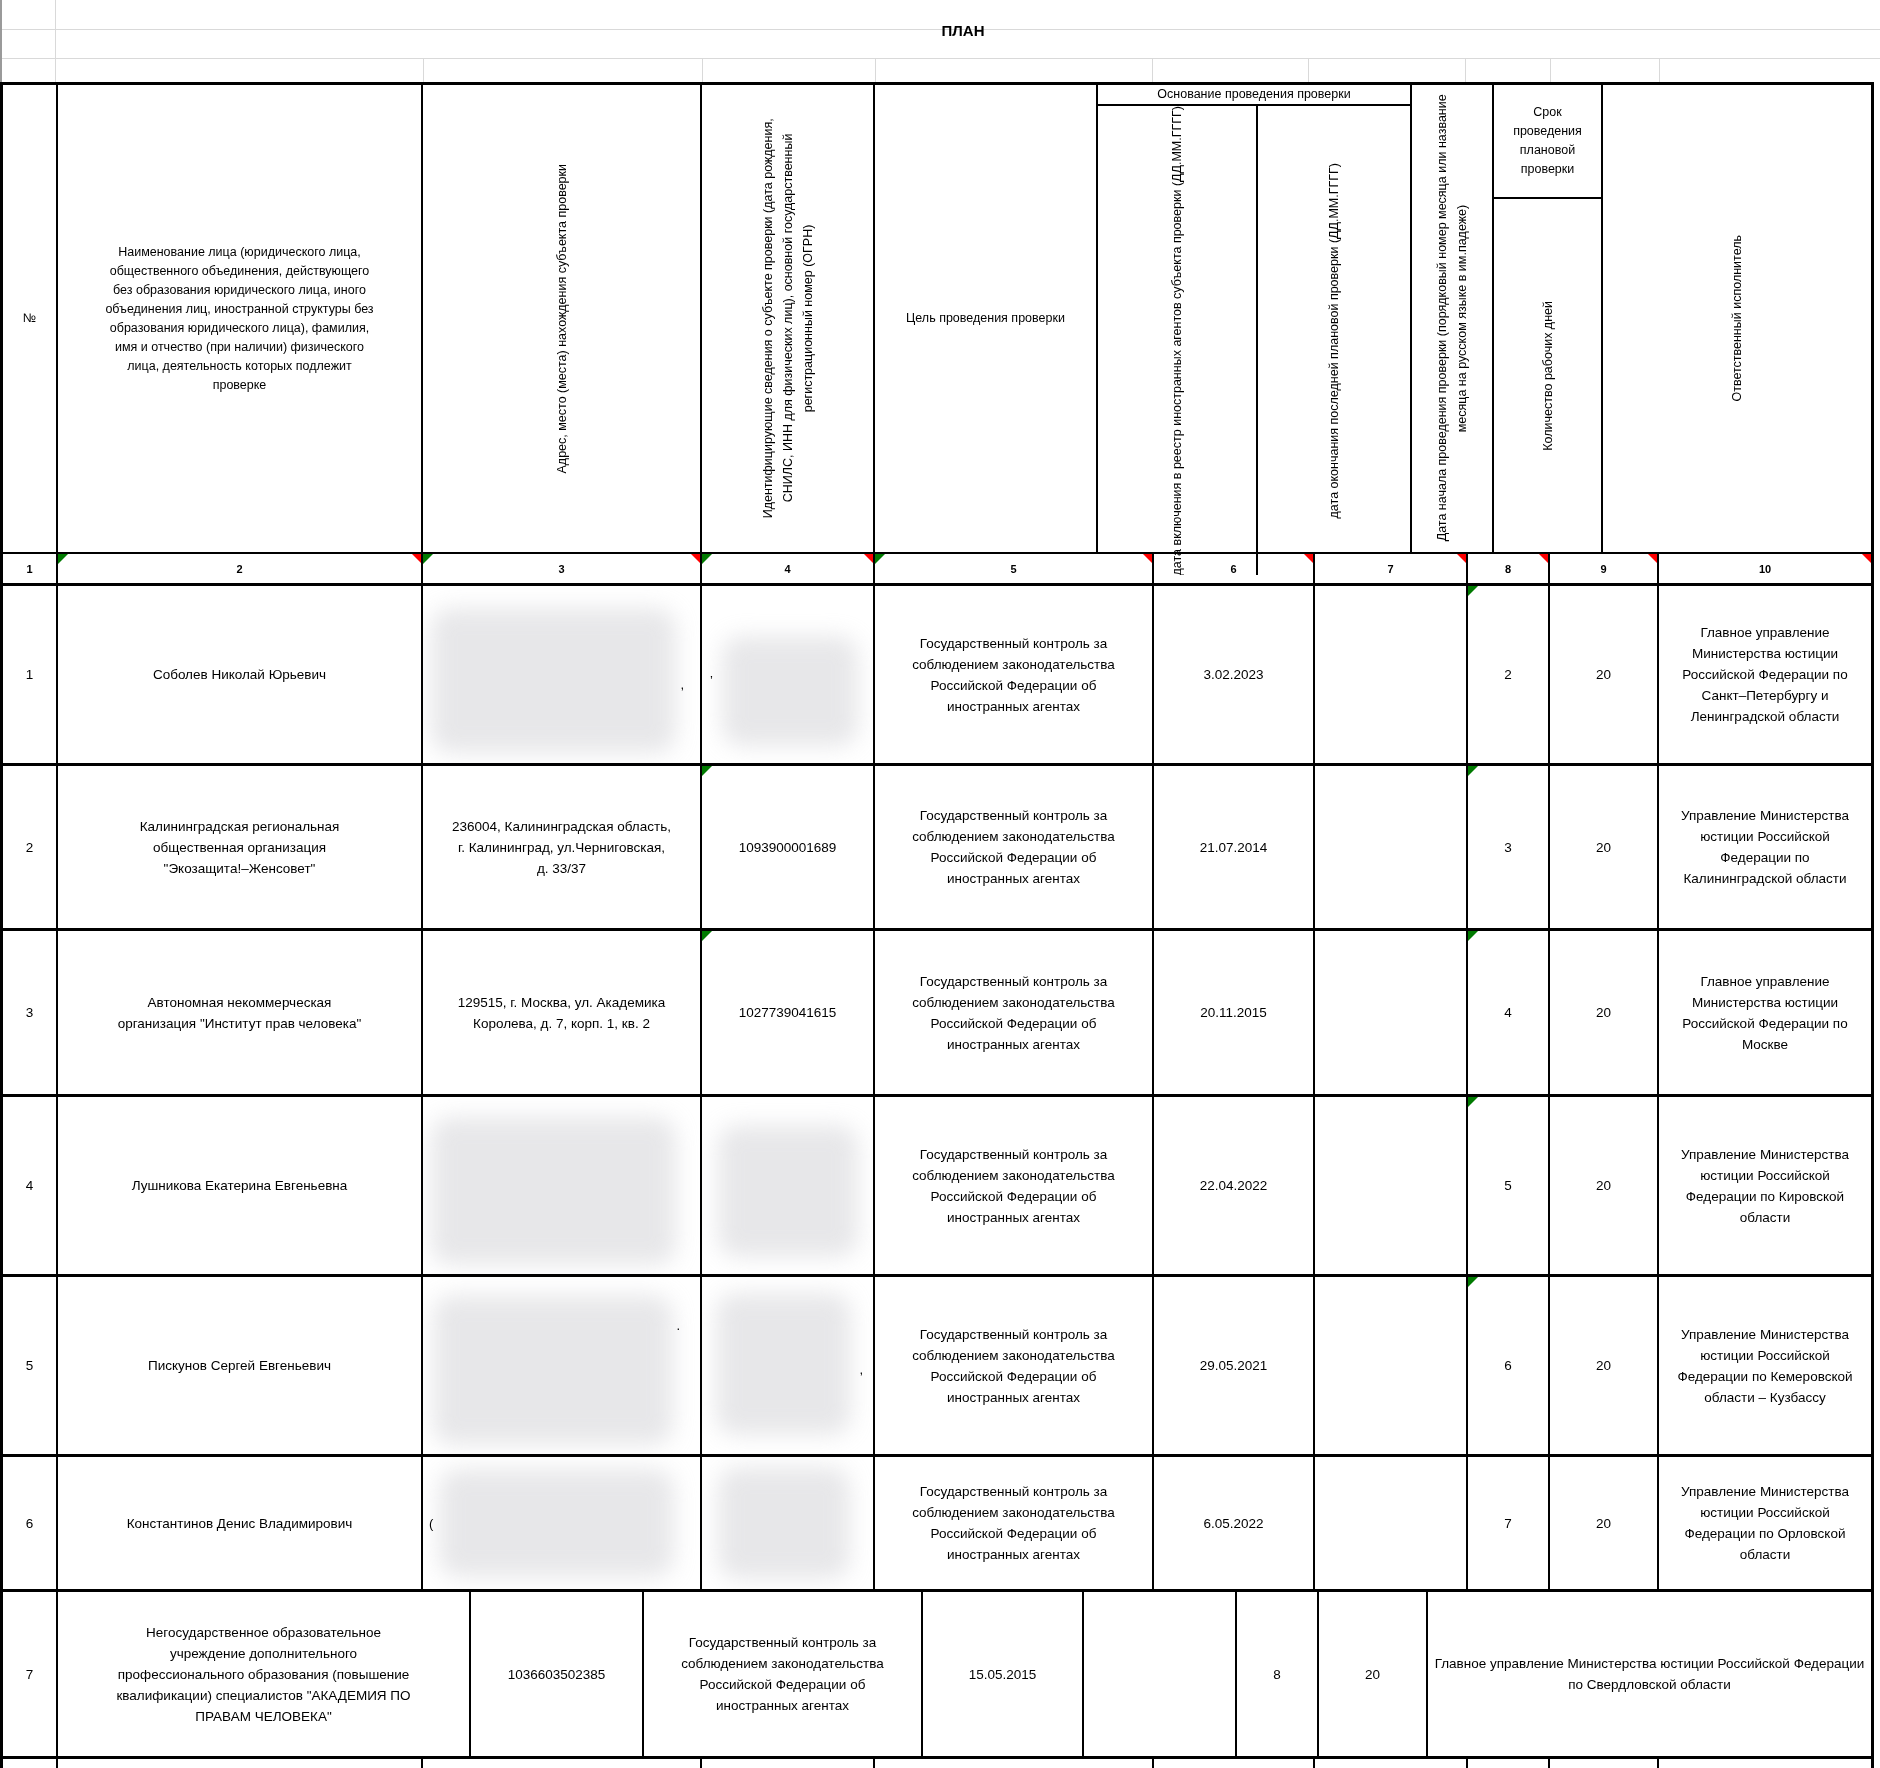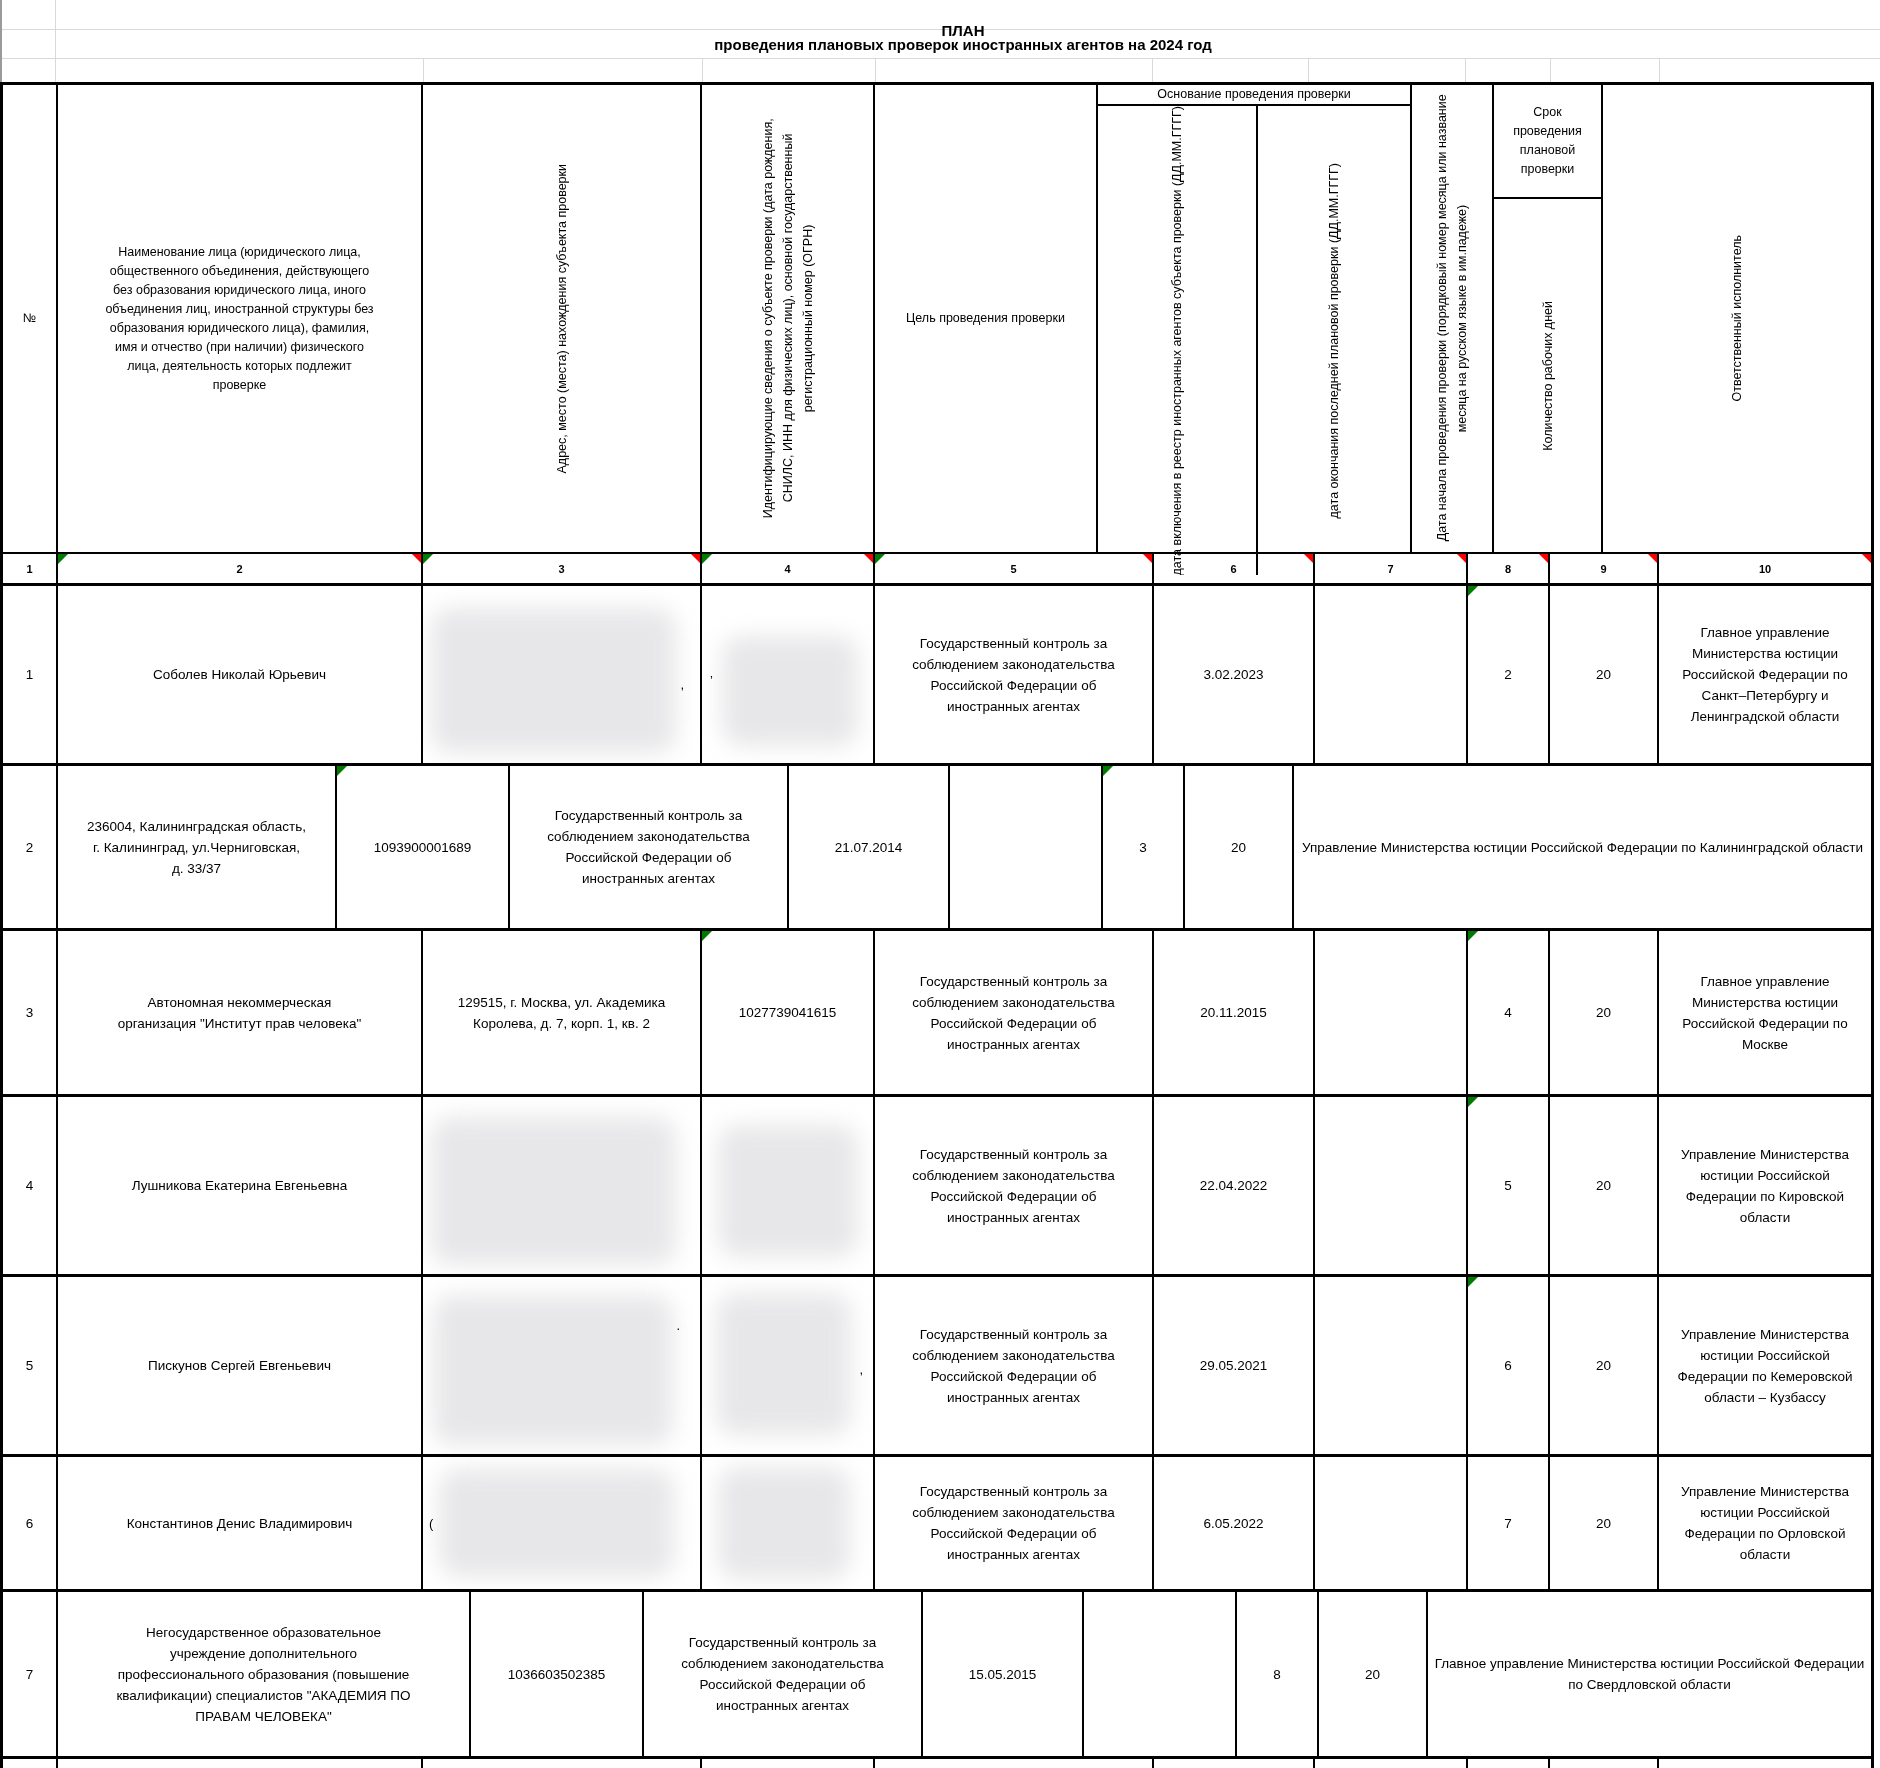--- a/index.html
+++ b/index.html
@@ -75,23 +75,20 @@
   <div class="gl-v" style="left:1152px;top:59px;height:23px"></div>
   <div class="gl-v" style="left:1308px;top:59px;height:23px"></div>
   <div class="gl-v" style="left:1465px;top:59px;height:23px"></div>
   <div class="gl-v" style="left:1550px;top:59px;height:23px"></div>
   <div class="gl-v" style="left:1659px;top:59px;height:23px"></div>
   <div class="edge-l"></div>
 
   <div class="title-line" style="top:16px;height:29px">
       <span>ПЛАН</span>
     </div>
-  <div class="title-line" style="top:30px;height:28px">
-      <span>проведения плановых проверок иностранных агентов на 2024 год</span>
-    </div>
 
   <div class="tbl">
 
     <div class="r hdr">
       <div class="cell hc" style="width:55px">
         <span>№</span>
       </div>
       <div class="cell hc" style="width:365px">
         <div class="htxt">Наименование лица (юридического лица, общественного объединения, действующего без образования юридического лица, иного объединения лиц, иностранной структуры без образования юридического лица), фамилия, имя и отчество (при наличии) физического лица, деятельность которых подлежит проверке</div>
       </div>
@@ -215,20 +212,23 @@
         <span>20</span>
         </div>
       <div class="cell d last pad-exec">
         <span>Главное управление Министерства юстиции Российской Федерации по Санкт–Петербургу и Ленинградской области</span>
         </div>
     </div>
 
     <div class="r" style="height:165px">
       <div class="cell d" style="width:55px">
         <span>2</span>
+        </div>
+      <div class="cell d pad-name" style="width:365px">
+        <span>Калининградская региональная общественная организация "Экозащита!–Женсовет"</span>
         </div>
       <div class="cell d pad-addr" style="width:279px">
         <span>236004, Калининградская область, г. Калининград, ул.Черниговская, д. 33/37</span>
         </div>
       <div class="cell d" style="width:173px">
         <i class="tri-green"></i>
         <span>1093900001689</span>
         </div>
       <div class="cell d pad-purp" style="width:279px">
         <span>Государственный контроль за соблюдением законодательства Российской Федерации об иностранных агентах</span>

